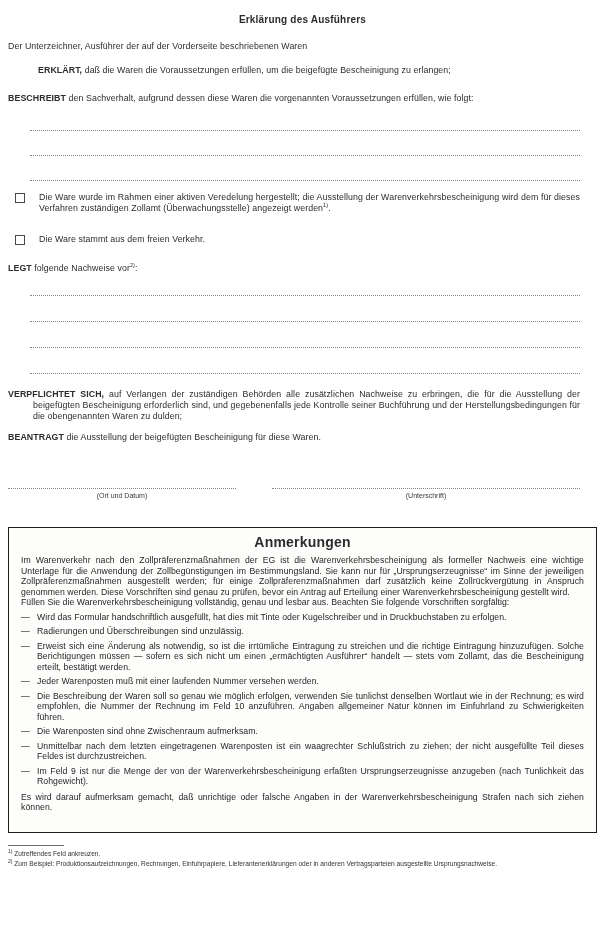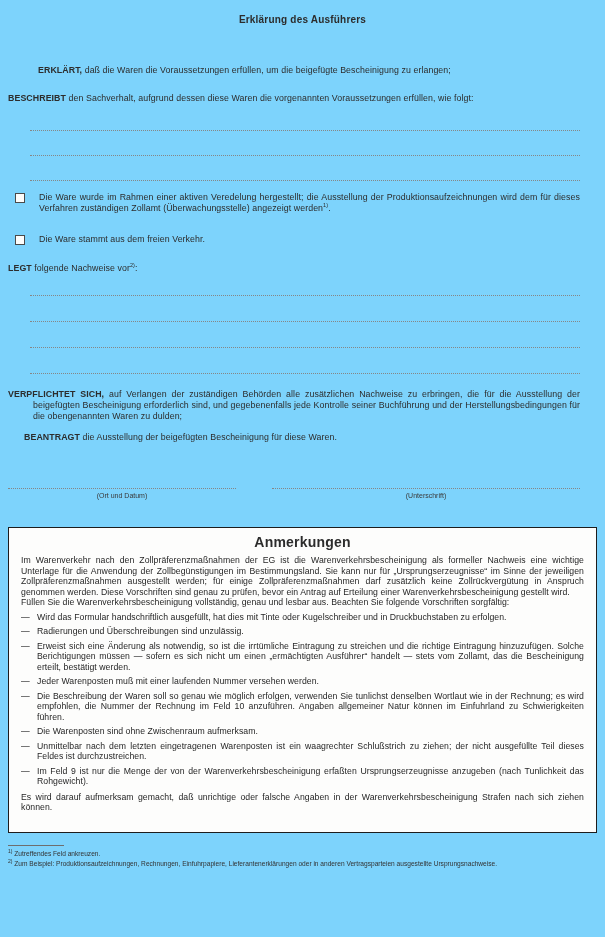--- a/index.html
+++ b/index.html
@@ -1,18 +1,18 @@
 <!DOCTYPE html>
 <html><head>
 <meta charset="utf-8">
 <style>
   html,body{margin:0;padding:0;background:#d9d9d9;}
   .page{
     position:relative;width:605px;height:937px;margin:0 auto;
-    background:#7dd3fc;overflow:hidden;
+    background:#ffffff;overflow:hidden;
     font-family:"Liberation Sans","DejaVu Sans",sans-serif;
     color:#2c2c2c;
   }
   .abs{position:absolute;}
   .t{font-size:8.8px;line-height:11px;letter-spacing:.08px;}
   .center{text-align:center;}
   .justify{text-align:justify;}
   .title{font-size:10px;font-weight:bold;letter-spacing:.2px;}
   .kw{font-weight:bold;}
   .fline{position:absolute;height:0;border-top:1px dotted #868686;}
@@ -37,39 +37,40 @@
   .footnote{font-size:6.6px;line-height:7.6px;color:#333;}
   .fnmark{font-size:5px;vertical-align:super;}
 </style>
 </head>
 <body>
 
 <div class="page">
 
   <div class="abs title center" style="left:0;right:0;top:14px;">Erklärung des Ausführers</div>
 
+  <div class="abs t" style="left:8px;right:25px;top:41px;">Der Unterzeichner, Ausführer der auf der Vorderseite beschriebenen Waren</div>
 
   <div class="abs t" style="left:8px;right:25px;top:65px;margin-left:30px;">
     <span class="kw">ERKLÄRT,</span>
     <span>daß die Waren die Voraussetzungen erfüllen, um die beigefügte Bescheinigung zu erlangen;</span>
   </div>
 
   <div class="abs t" style="left:8px;right:41px;top:93px;">
     <span class="kw">BESCHREIBT</span>
     <span>den Sachverhalt, aufgrund dessen diese Waren die vorgenannten Voraussetzungen erfüllen, wie folgt:</span>
   </div>
 
   <div class="fline" style="left:30px;right:25px;top:130px;"></div>
   <div class="fline" style="left:30px;right:25px;top:155px;"></div>
   <div class="fline" style="left:30px;right:25px;top:180px;"></div>
 
   <div class="checkline t" style="top:192px;">
     <span class="cbox"></span>
     <span class="ctext justify">
-      <span>Die Ware wurde im Rahmen einer aktiven Veredelung hergestellt; die Ausstellung der Produktionsaufzeichnungen wird dem für dieses Verfahren zuständigen Zollamt (Überwachungsstelle) angezeigt werden</span><sup class="fn">1)</sup><span>.</span>
+      <span>Die Ware wurde im Rahmen einer aktiven Veredelung hergestellt; die Ausstellung der Warenverkehrsbescheinigung wird dem für dieses Verfahren zuständigen Zollamt (Überwachungsstelle) angezeigt werden</span><sup class="fn">1)</sup><span>.</span>
     </span>
   </div>
 
   <div class="checkline t" style="top:234px;">
     <span class="cbox"></span>
     <span class="ctext">Die Ware stammt aus dem freien Verkehr.</span>
   </div>
 
   <div class="abs t" style="left:8px;right:25px;top:263px;">
     <span class="kw">LEGT</span>
@@ -79,21 +80,21 @@
   <div class="fline" style="left:30px;right:25px;top:295px;"></div>
   <div class="fline" style="left:30px;right:25px;top:321px;"></div>
   <div class="fline" style="left:30px;right:25px;top:347px;"></div>
   <div class="fline" style="left:30px;right:25px;top:373px;"></div>
 
   <div class="abs t justify hang" style="left:8px;right:25px;top:389px;">
     <span class="kw">VERPFLICHTET SICH,</span>
     <span>auf Verlangen der zuständigen Behörden alle zusätzlichen Nachweise zu erbringen, die für die Ausstellung der beigefügten Bescheinigung erforderlich sind, und gegebenenfalls jede Kontrolle seiner Buchführung und der Herstellungsbedingungen für die obengenannten Waren zu dulden;</span>
   </div>
 
-  <div class="abs t" style="left:8px;right:25px;top:432px;margin-left:16px;">
+  <div class="abs t" style="left:8px;right:25px;top:432px;">
     <span class="kw">BEANTRAGT</span>
     <span>die Ausstellung der beigefügten Bescheinigung für diese Waren.</span>
   </div>
 
   <div class="fline" style="left:8px;width:228px;top:488px;"></div>
   <div class="fline" style="left:272px;right:25px;top:488px;"></div>
   <div class="abs siglabel center" style="left:8px;width:228px;top:492px;">(Ort und Datum)</div>
   <div class="abs siglabel center" style="left:272px;right:25px;top:492px;">(Unterschrift)</div>
 
   <div class="notes">

